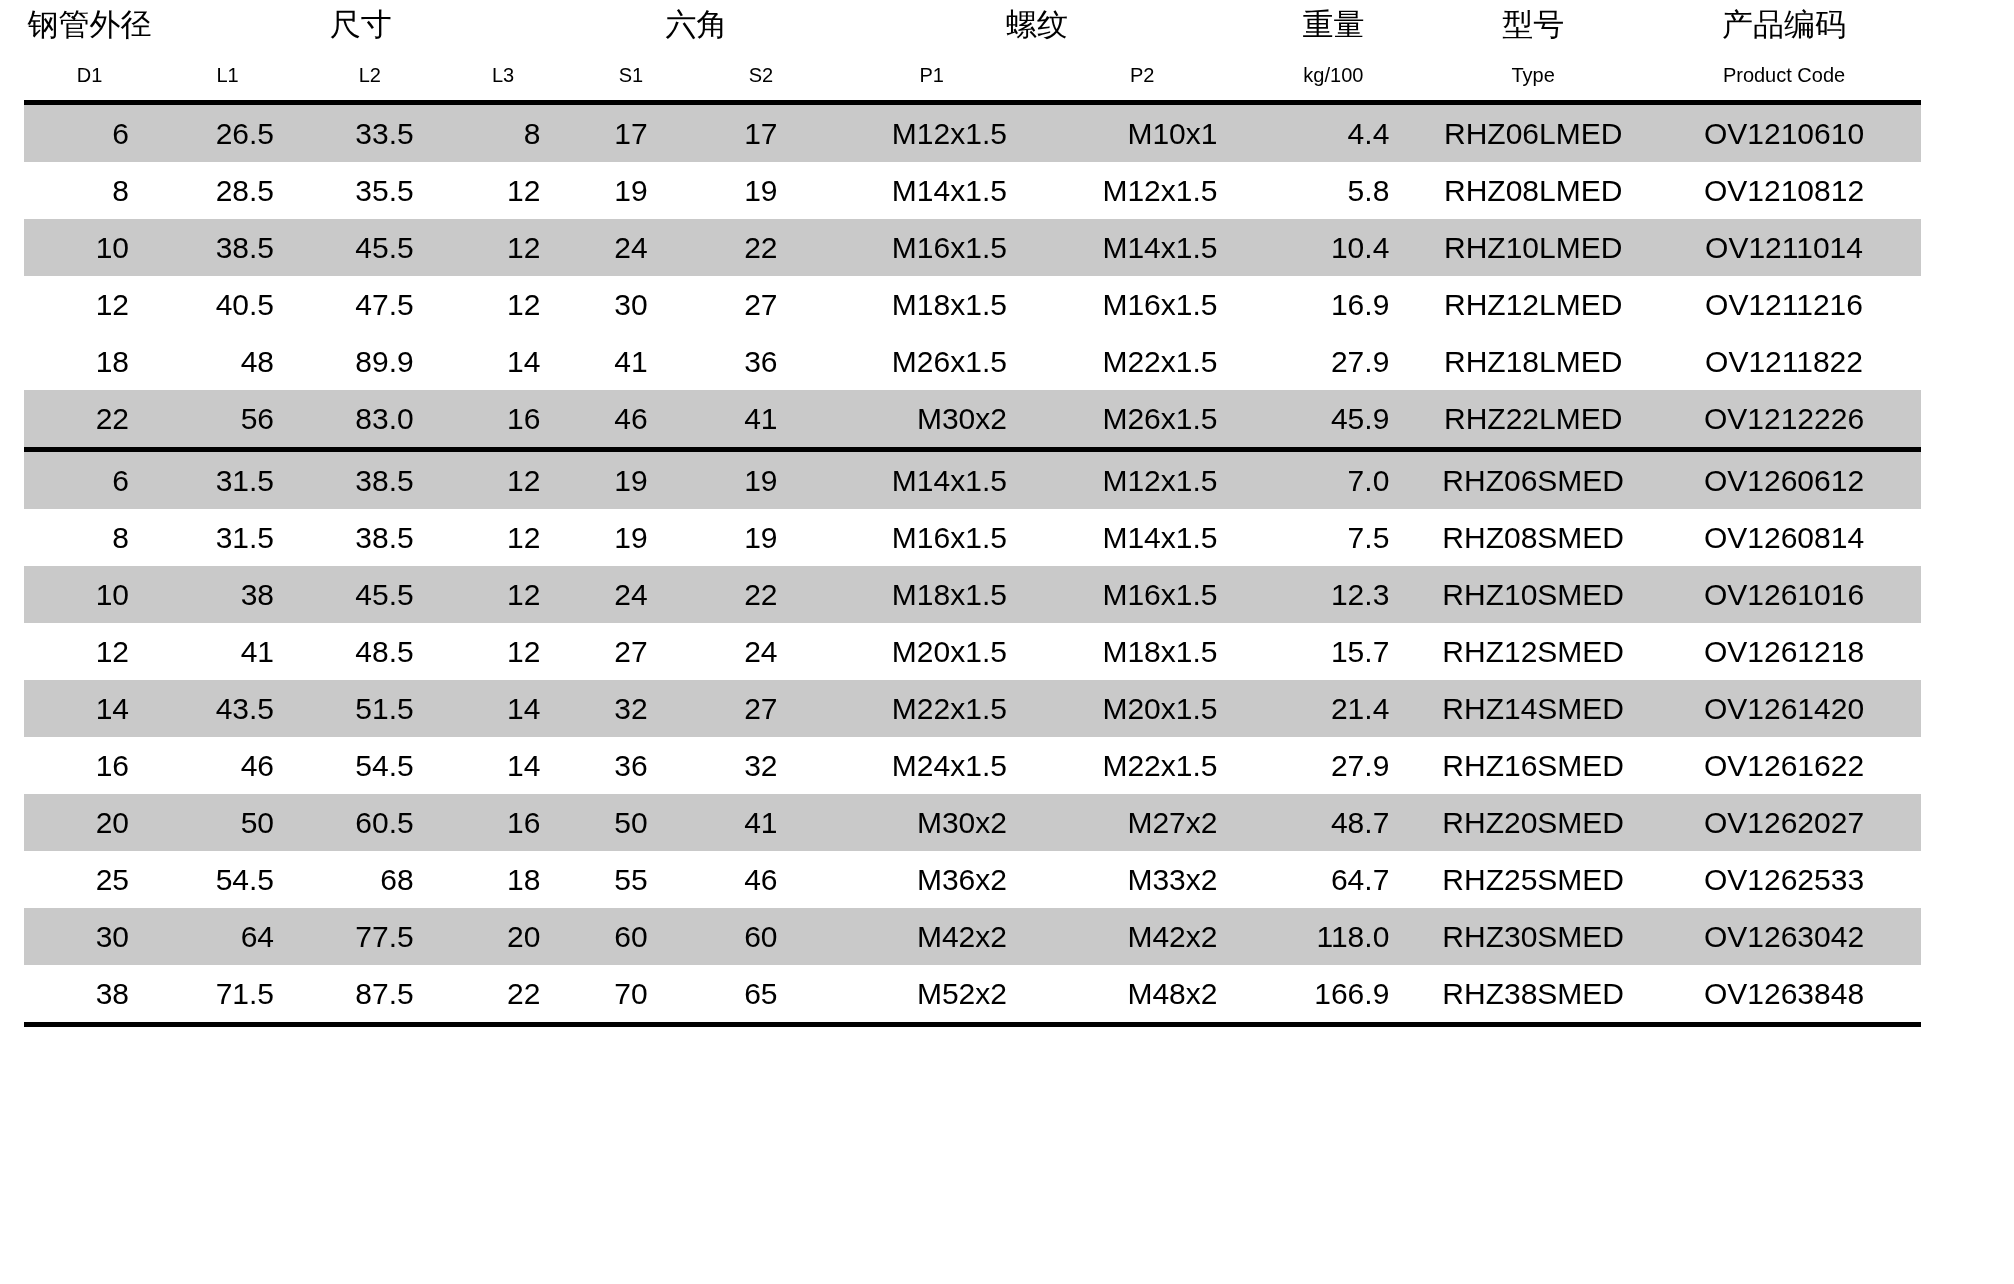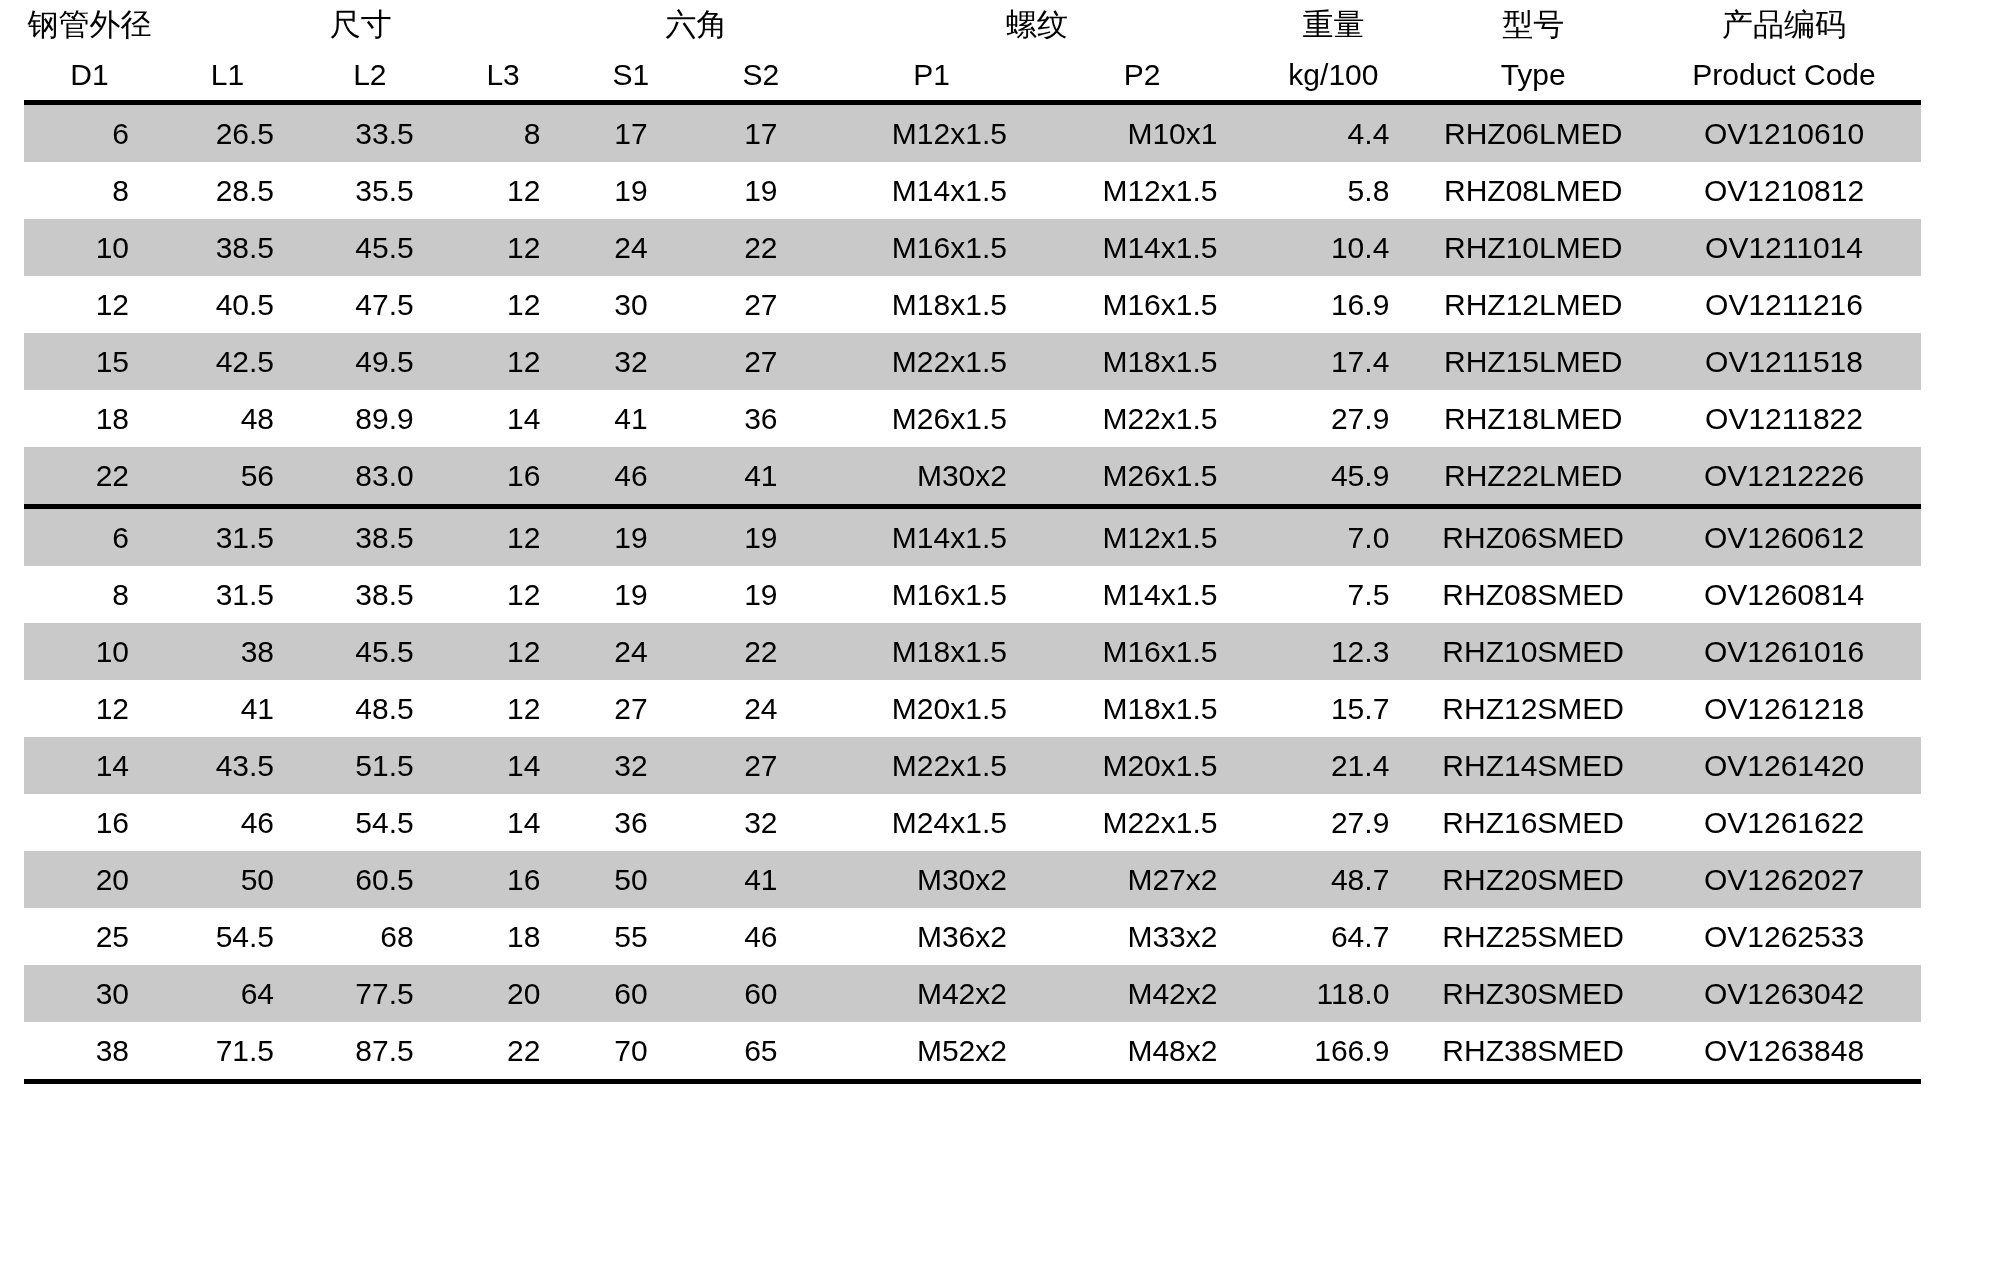--- a/index.html
+++ b/index.html
@@ -36,21 +36,21 @@
   
   .grp-row th {
     font-size: 31px;
     font-weight: bold;
     text-align: center;
     height: 50px;
     vertical-align: middle;
     padding-bottom: 4px;
   }
   .sub-row th {
-    font-size: 30px;
+    font-size: 20px;
     text-align: center;
     height: 50px;
     vertical-align: middle;
     padding-bottom: 6px;
   }
   .thick-top td, .thick-top th {
     border-top: 5px solid #000000;
   }
   .thick-bottom td {
     border-bottom: 5px solid #000000;
@@ -176,33 +176,20 @@
           <td class="num">47.5</td>
           <td class="num">12</td>
           <td class="ctr">30</td>
           <td class="ctr">27</td>
           <td class="txt-r">M18x1.5</td>
           <td class="txt-r">M16x1.5</td>
           <td class="txt-r">16.9</td>
           <td class="ctr">RHZ12LMED</td>
           <td class="ctr">OV1211216</td>
         </tr>
-        <tr class="body-row shaded">
-          <td class="num">15</td>
-          <td class="num">42.5</td>
-          <td class="num">49.5</td>
-          <td class="num">12</td>
-          <td class="ctr">32</td>
-          <td class="ctr">27</td>
-          <td class="txt-r">M22x1.5</td>
-          <td class="txt-r">M18x1.5</td>
-          <td class="txt-r">17.4</td>
-          <td class="ctr">RHZ15LMED</td>
-          <td class="ctr">OV1211518</td>
-        </tr>
         <tr class="body-row">
           <td class="num">18</td>
           <td class="num">48</td>
           <td class="num">89.9</td>
           <td class="num">14</td>
           <td class="ctr">41</td>
           <td class="ctr">36</td>
           <td class="txt-r">M26x1.5</td>
           <td class="txt-r">M22x1.5</td>
           <td class="txt-r">27.9</td>

